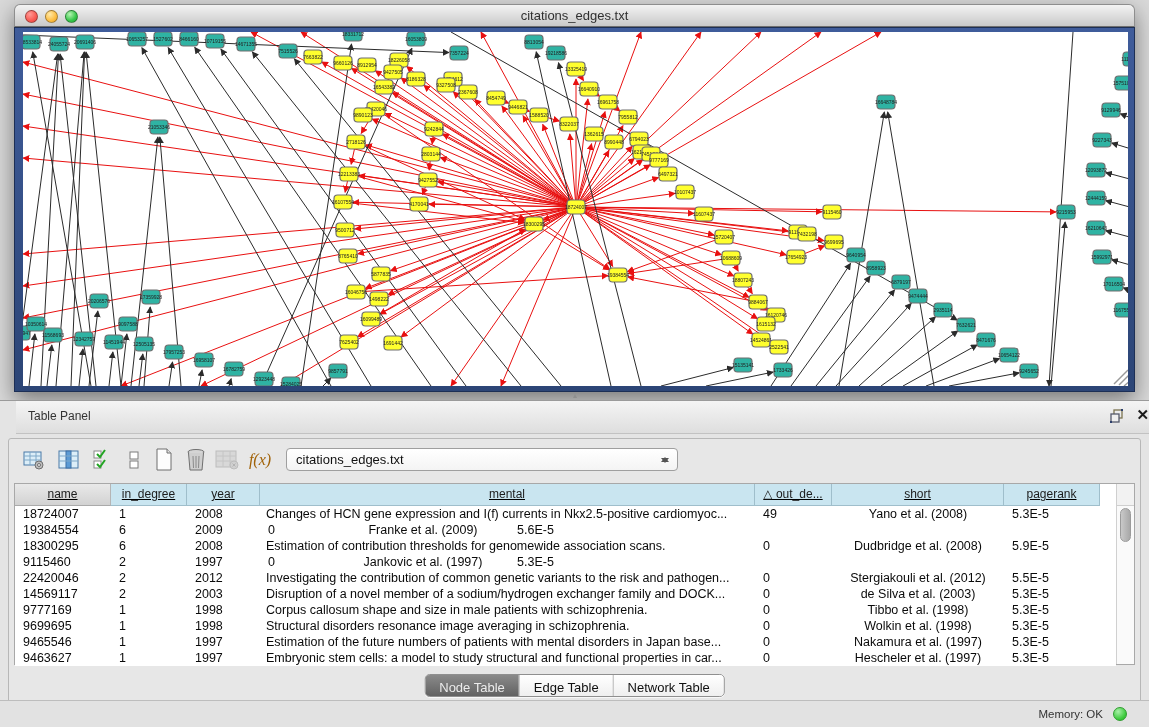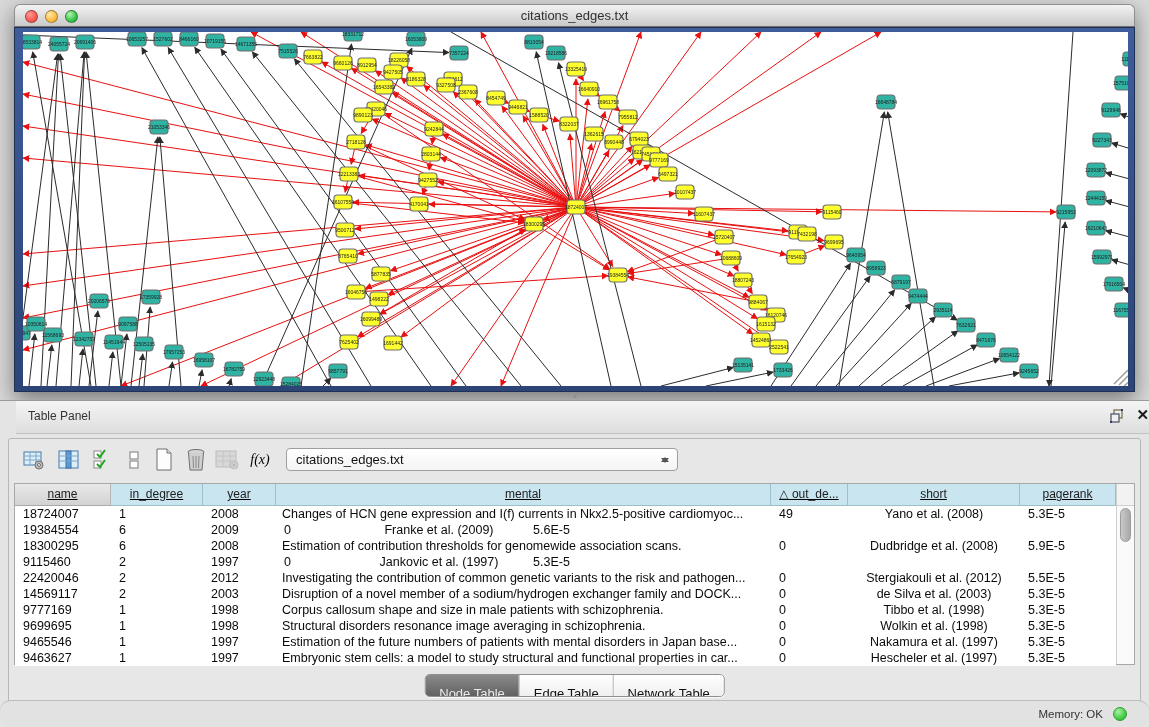--- a/index.html
+++ b/index.html
@@ -36,56 +36,56 @@
   .tp-title{position:absolute;left:12px;top:8px;font-size:12px;color:#333;}
   .tp-float{position:absolute;right:40px;top:7px;width:16px;height:16px;cursor:pointer;}
   .tp-close{position:absolute;right:16px;top:5px;font-size:15px;font-weight:bold;color:#1b1b1b;cursor:pointer;}
 
   .content-frame{position:absolute;left:8px;top:37px;width:1133px;height:270px;
         background:#e7e7e7;border:1px solid #b7b7b7;border-radius:3px;}
 
   
   .toolbar{position:absolute;left:0;top:6px;width:100%;height:34px;}
   .tbi{position:absolute;top:2px;width:26px;height:26px;display:flex;align-items:center;justify-content:center;cursor:pointer;}
-  .fx{font-family:"Liberation Serif",serif;font-style:italic;font-size:14px;color:#000000;}
+  .fx{font-family:"Liberation Serif",serif;font-style:italic;font-size:16px;color:#a16207;}
   .combo{position:absolute;left:277px;top:3px;width:392px;height:23px;background:linear-gradient(#ffffff,#f4f4f4);
         border:1px solid #9f9f9f;border-radius:4px;font-size:13px;color:#111;
         line-height:21px;padding-left:9px;cursor:pointer;}
   .combo .arrows{position:absolute;right:7px;top:3px;width:10px;height:16px;}
   .combo .arrows:before{content:"";position:absolute;left:1px;top:1px;border:4px solid transparent;border-bottom:5px solid #555;}
   .combo .arrows:after{content:"";position:absolute;left:1px;bottom:1px;border:4px solid transparent;border-top:5px solid #555;}
 
   
   .tbl{position:absolute;left:5px;top:44px;width:1121px;height:182px;background:#ffffff;border:1px solid #a8a8a8;}
   .thead{position:absolute;left:0;top:0;width:1101px;height:22px;display:flex;text-decoration:underline;}
   .th{height:22px;background:#c9e5f0;border-right:1px solid #9fbecb;border-bottom:1px solid #9fbecb;
       font-size:12px;color:#1c1c1c;text-align:center;line-height:21px;
       overflow:hidden;white-space:nowrap;cursor:pointer;}
   .th.first{background:linear-gradient(#e9e9e9,#d2d2d2);border-right:1px solid #b5b5b5;border-bottom:1px solid #aaa;}
-  .c0{width:96px}.c1{width:92px}.c2{width:73px}.c3{width:495px}.c4{width:77px}.c5{width:172px}.c6{width:96px}
+  .c0{width:96px}.c1{width:76px}.c2{width:73px}.c3{width:495px}.c4{width:77px}.c5{width:172px}.c6{width:96px}
   .tbody{position:absolute;left:0;top:22px;width:1101px;}
   .tr{display:flex;height:16px;background:#fff;cursor:default;}
   .td{font-size:12.5px;color:#0a0a0a;line-height:16px;white-space:nowrap;overflow:hidden;padding-left:8px;}
   .td.c3{padding-left:6px;}
   .td.c5{text-align:center;padding-left:0;}
   .vscroll{position:absolute;right:0;top:22px;width:18px;height:158px;background:#fafafa;border-left:1px solid #d0d0d0;}
   .vthumb{position:absolute;left:3px;top:2px;width:11px;height:34px;border-radius:6px;
       background:linear-gradient(90deg,#c9c9c9,#a8a8a8);border:1px solid #9b9b9b;cursor:pointer;}
   .scorner{position:absolute;right:0;top:0;width:18px;height:22px;background:#f2f2f2;border-left:1px solid #cfcfcf;border-bottom:1px solid #cfcfcf;}
 
   
   .tabs{position:absolute;left:50%;transform:translateX(-50%);top:273px;display:flex;height:23px;
         border:1px solid #8f8f8f;border-radius:5px;overflow:hidden;box-shadow:0 1px 0 rgba(255,255,255,.7);}
-  .tab{font-size:13px;padding:8px 14px;line-height:22px;background:linear-gradient(#ffffff,#efefef);
+  .tab{font-size:13px;padding:2px 14px;line-height:22px;background:linear-gradient(#ffffff,#efefef);
         color:#101010;border-left:1px solid #bdbdbd;cursor:pointer;white-space:nowrap;}
   .tab:first-child{border-left:none;}
   .tab.active{background:linear-gradient(#8a8a8a,#626262);color:#ececec;}
 
   
-  .statusbar{position:absolute;left:0;bottom:0;width:100%;height:27px;background:#e2e2e2;border-top:1px solid #bdbdbd;border-radius:11px;}
+  .statusbar{position:absolute;left:0;bottom:0;width:100%;height:27px;background:#e2e2e2;border-top:1px solid #bdbdbd;}
   .mem{position:absolute;right:46px;top:7px;font-size:11.5px;color:#333;}
   .memdot{position:absolute;right:22px;top:6px;width:14px;height:14px;border-radius:50%;
         border:1px solid #2f9e2f;background:radial-gradient(circle at 35% 30%,#a9f0a9,#3ecb3e 65%,#2eab2e);}
 </style>
 </head>
 <body>
 
 <div class="gwin">
   <div class="titlebar">
     <div class="lights">

